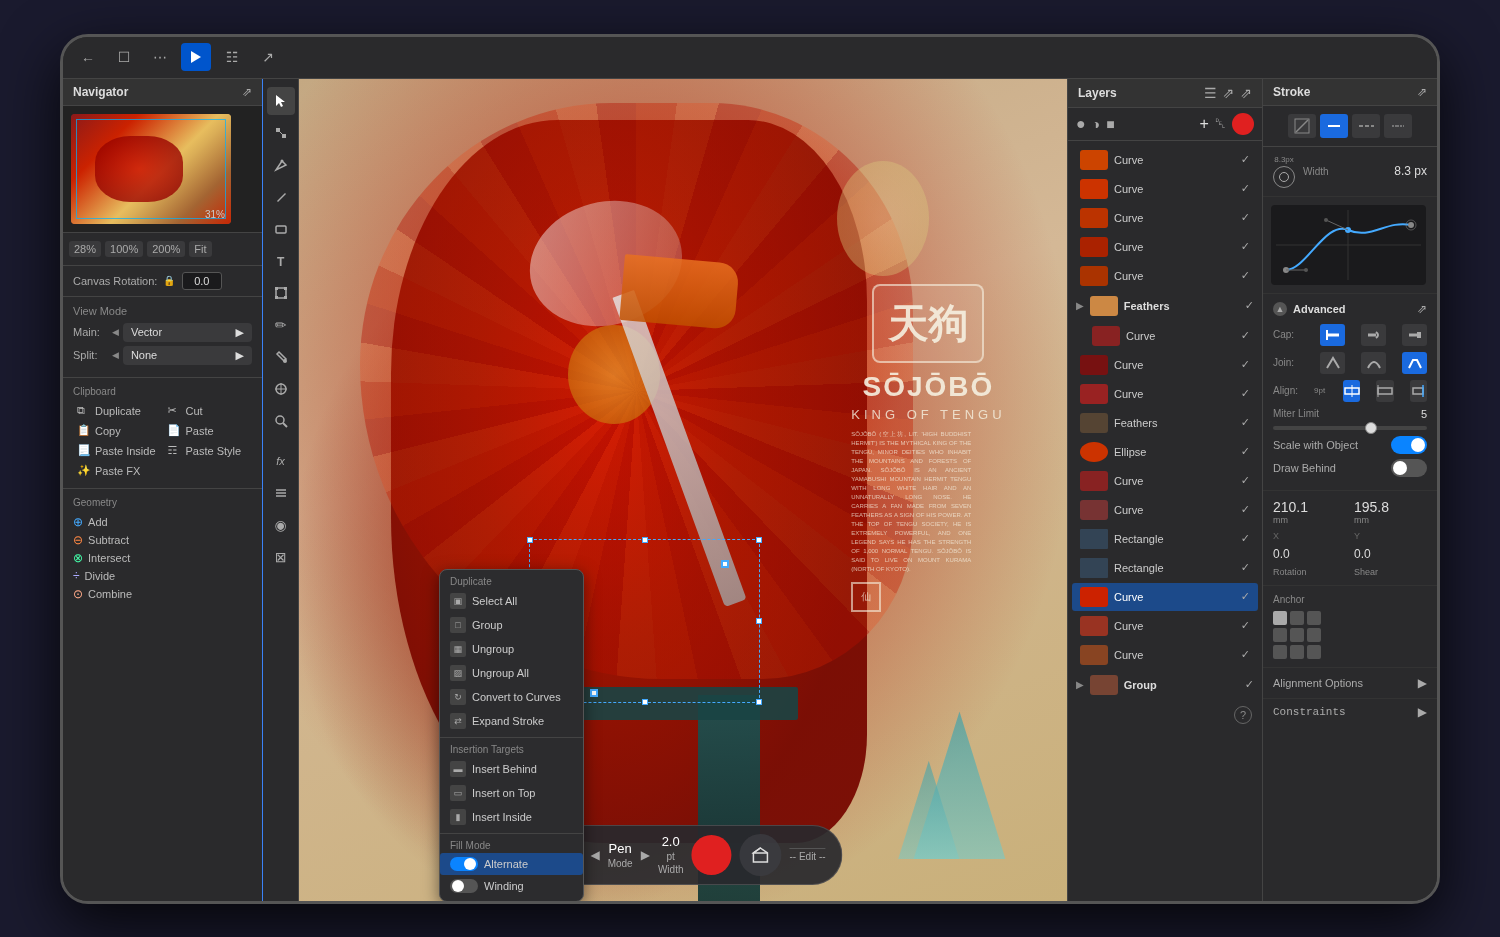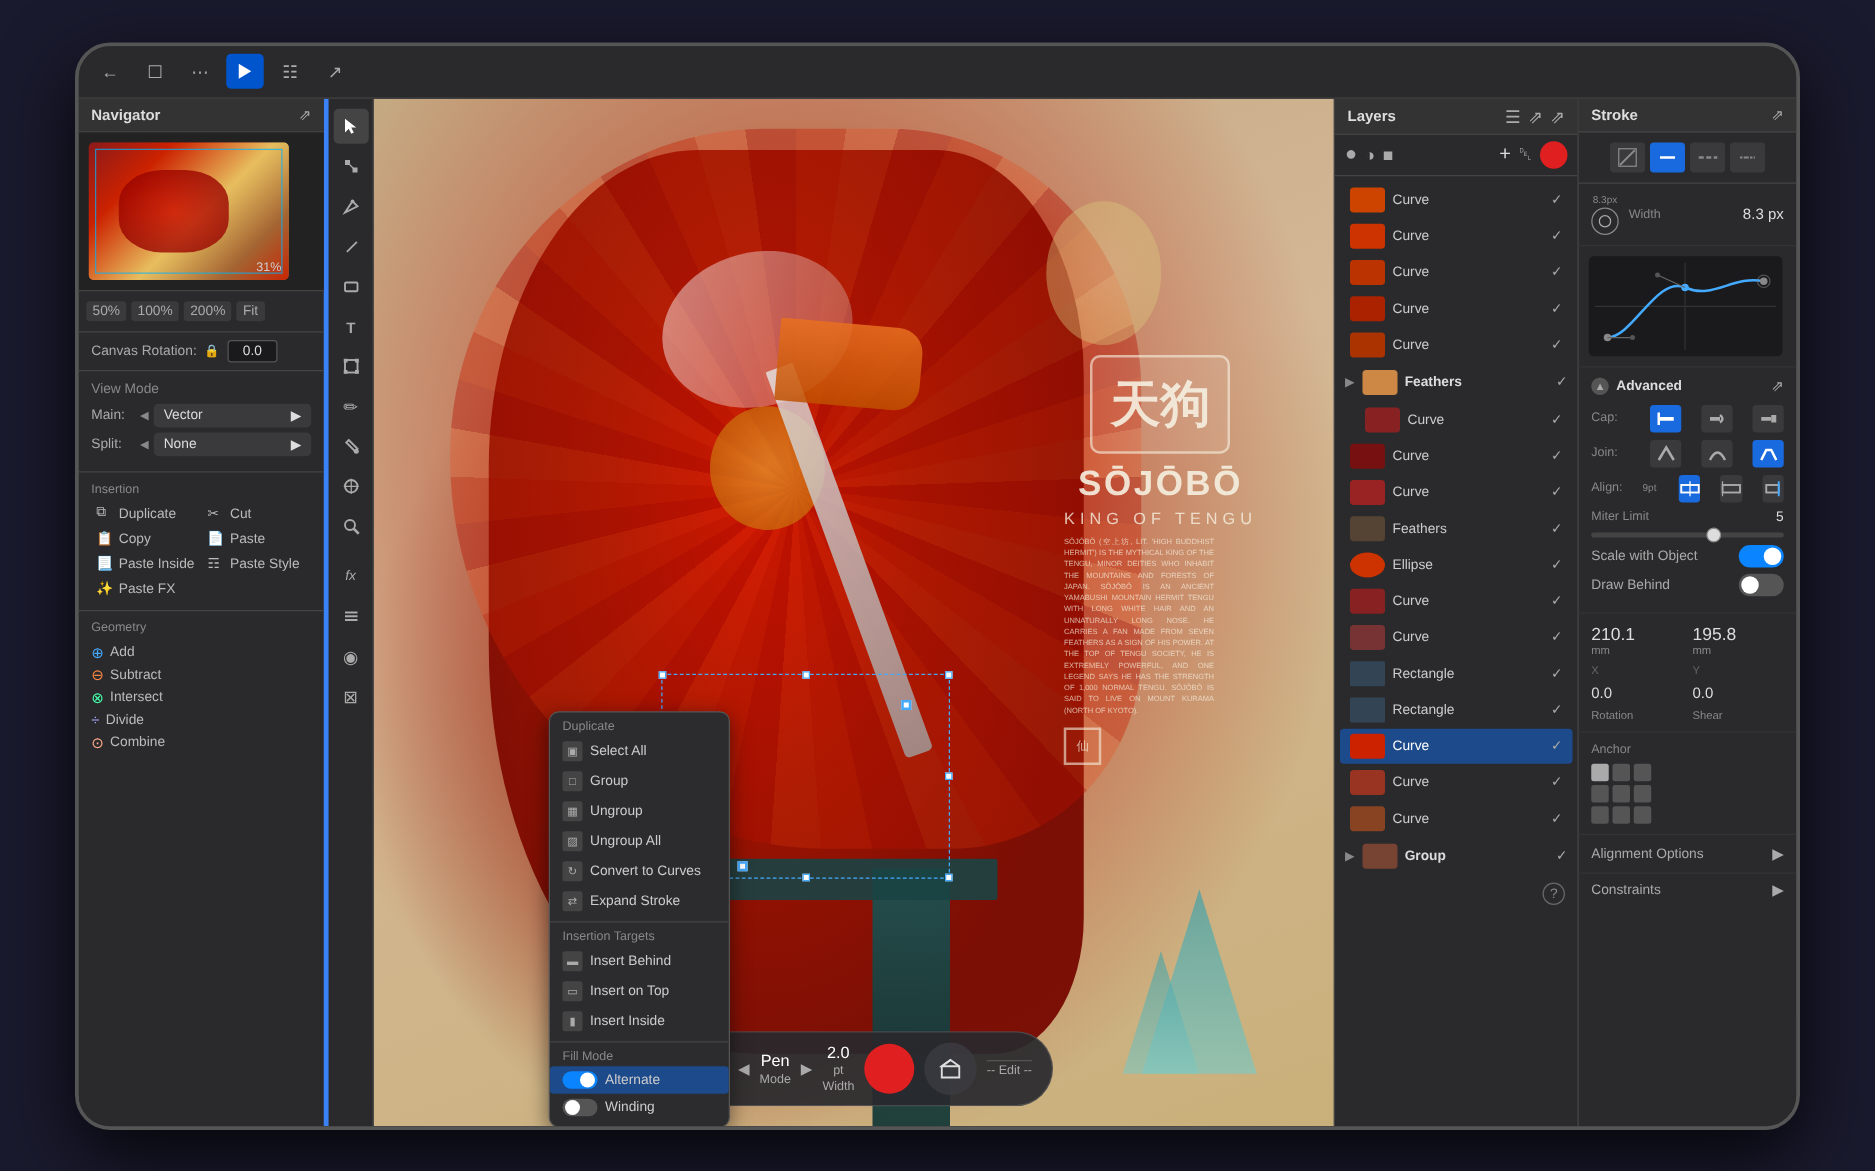--- a/index.html
+++ b/index.html
@@ -32,21 +32,21 @@
       flex: 1;
       overflow: hidden;
     }
 
     
     .left-panel {
       width: 200px;
       background: #2a2a2c;
       display: flex;
       flex-direction: column;
-      border-right: 4px solid #3b82f6;
+      border-right: 1px solid #3b82f6;
       flex-shrink: 0;
     }
 
     .navigator-header {
       display: flex;
       align-items: center;
       justify-content: space-between;
       padding: 6px 10px;
       border-bottom: 1px solid #444;
       background: #333;
@@ -879,20 +879,21 @@
       align-items: center;
       justify-content: space-between;
       padding: 6px 10px;
       border-top: 1px solid #333;
       cursor: pointer;
     }
 
     .constraints-text {
       color: #aaa;
       font-size: 11px;
+      font-family: Liberation Mono, monospace;
     }
 
     
     .ops-panel {
       position: absolute;
       left: 140px;
       top: 490px;
       background: #2c2c2e;
       border: 1px solid #555;
       border-radius: 8px;
@@ -1041,21 +1042,21 @@
 
       <div class="navigator-preview">
         <div class="preview-thumb">
           <div style="position:absolute;inset:0;background:linear-gradient(135deg,#8b1a1a 0%,#cc2200 25%,#e8c060 55%,#a06030 80%,#cc2200 100%);opacity:0.9;"></div>
           <div style="position:absolute;top:20%;left:15%;width:55%;height:60%;background:radial-gradient(#cc1100,#880000);border-radius:40%;opacity:0.8;"></div>
           <span class="preview-percent">31%</span>
         </div>
       </div>
 
       <div class="zoom-controls">
-        <div class="zoom-btn">50%</div>
+        <div class="zoom-btn">28%</div>
         <div class="zoom-btn">100%</div>
         <div class="zoom-btn">200%</div>
         <div class="zoom-btn">Fit</div>
       </div>
 
       <div class="canvas-rotation">
         <span>Canvas Rotation:</span>
         <span class="lock-icon">🔒</span>
         <input class="rotation-input" type="text" value="0.0" style="">
       </div>
@@ -1074,21 +1075,21 @@
           <span class="view-label">Split:</span>
           <span class="chevron">◀</span>
           <div class="view-selector">
             <span>None</span>
             <span class="chevron">▶</span>
           </div>
         </div>
       </div>
 
       <div class="clipboard-panel">
-        <div class="panel-section-title">Insertion</div>
+        <div class="panel-section-title">Clipboard</div>
         <div class="clipboard-grid">
           <div class="clipboard-item">
             <span class="clipboard-icon">⧉</span>
             <span>Duplicate</span>
           </div>
           <div class="clipboard-item">
             <span class="clipboard-icon">✂</span>
             <span>Cut</span>
           </div>
           <div class="clipboard-item">

